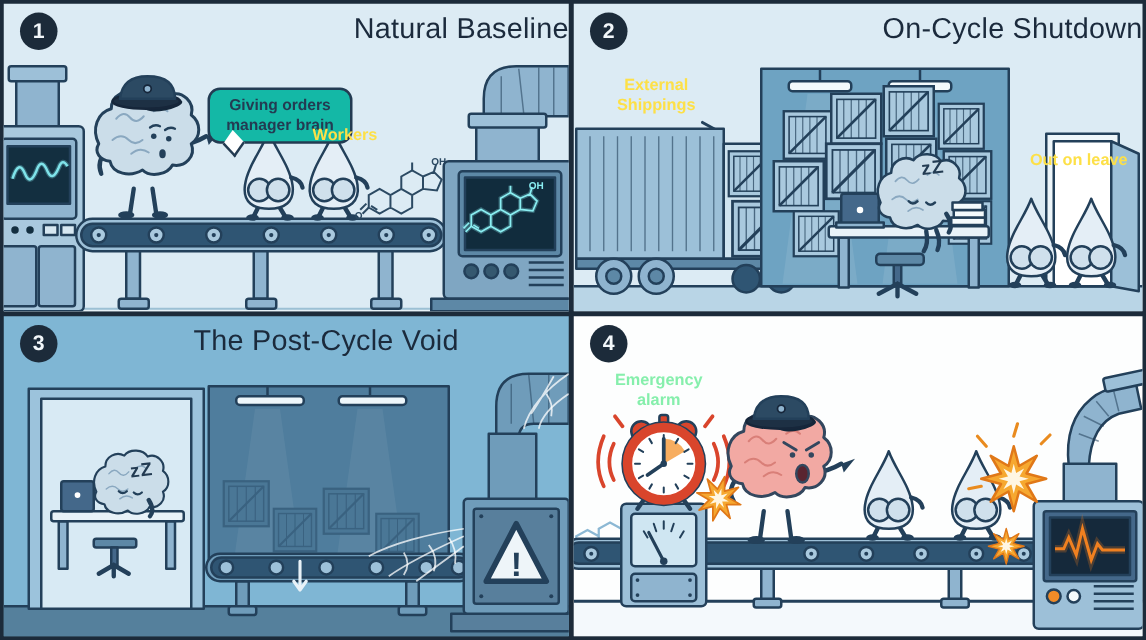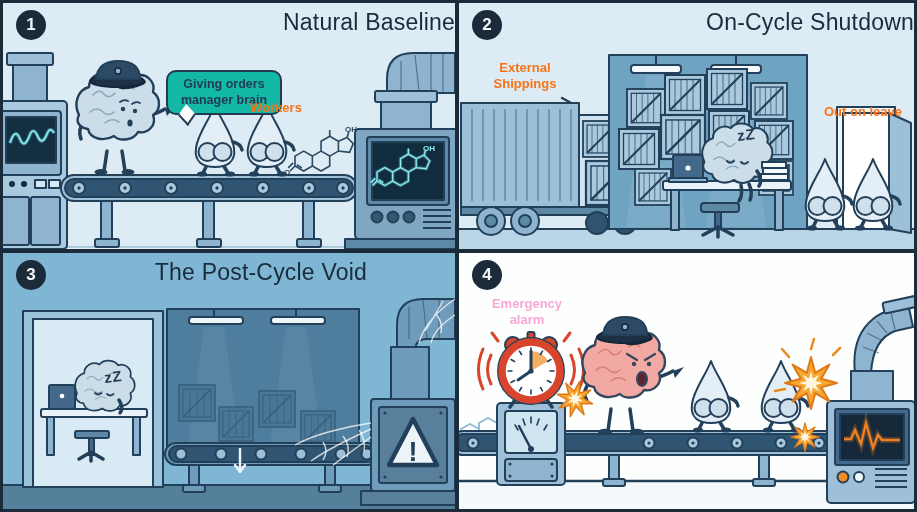--- a/index.html
+++ b/index.html
@@ -13,24 +13,24 @@
   .badge {
     position:absolute; width:30px; height:30px; border-radius:50%;
     background:#1c2b3a; color:#f2f7fa; font-weight:bold; font-size:17px;
     text-align:center; line-height:30px;
   }
   .ptitle {
     position:absolute; text-align:right; font-weight:normal; font-size:23px;
     color:#1b2a3c; letter-spacing:0.2px;
   }
   .anno {
-    position:absolute; font-weight:bold; color:#f97316; font-size:13px;
+    position:absolute; font-weight:bold; color:#fde047; font-size:13px;
     line-height:1.25; text-align:center; white-space:pre-line;
   }
-  .anno.red { color:#f9a8d4; }
+  .anno.red { color:#86efac; }
   .zz { position:absolute; font-weight:bold; color:#233b52; font-size:15px;
         transform:rotate(-6deg); letter-spacing:1px; }
   .bubble {
     position:absolute; background:#14b8a6; border:2.5px solid #233b52;
     border-radius:10px; padding:5px 8px; font-size:12.5px; font-weight:bold;
     color:#233b52; text-align:center; white-space:pre-line; line-height:1.25;
   }
   .bubble::after {
     content:""; position:absolute; left:12px; bottom:-9px; width:12px; height:12px;
     background:#fff; border-bottom:2.5px solid #233b52; border-left:2.5px solid #233b52;
@@ -495,21 +495,21 @@
   <div class="ptitle" style="left:3px;top:9px;width:452px">Natural Baseline</div>
   <div class="bubble" style="left:166px;top:70px;width:96px">Giving orders
 manager brain</div>
   <div class="anno" style="left:240px;top:100px;width:72px">Workers</div>
 
   <div class="badge" style="left:472px;top:10px">2</div>
   <div class="ptitle" style="left:459px;top:9px;width:455px">On-Cycle Shutdown</div>
   <div class="anno" style="left:477px;top:60px;width:96px">External
 Shippings</div>
   <div class="zz" style="left:737px;top:126px">zZ</div>
-  <div class="anno" style="left:813px;top:104px;width:100px">Out on leave</div>
+  <div class="anno" style="left:813px;top:120px;width:100px">Out on leave</div>
 
   <div class="badge" style="left:16px;top:260px">3</div>
   <div class="ptitle" style="left:3px;top:259px;width:364px">The Post-Cycle Void</div>
   <div class="zz" style="left:104px;top:368px">zZ</div>
 
   <div class="badge" style="left:472px;top:260px">4</div>
   <div class="anno red" style="left:477px;top:296px;width:100px">Emergency
 alarm</div>
 </div>
 </div>

